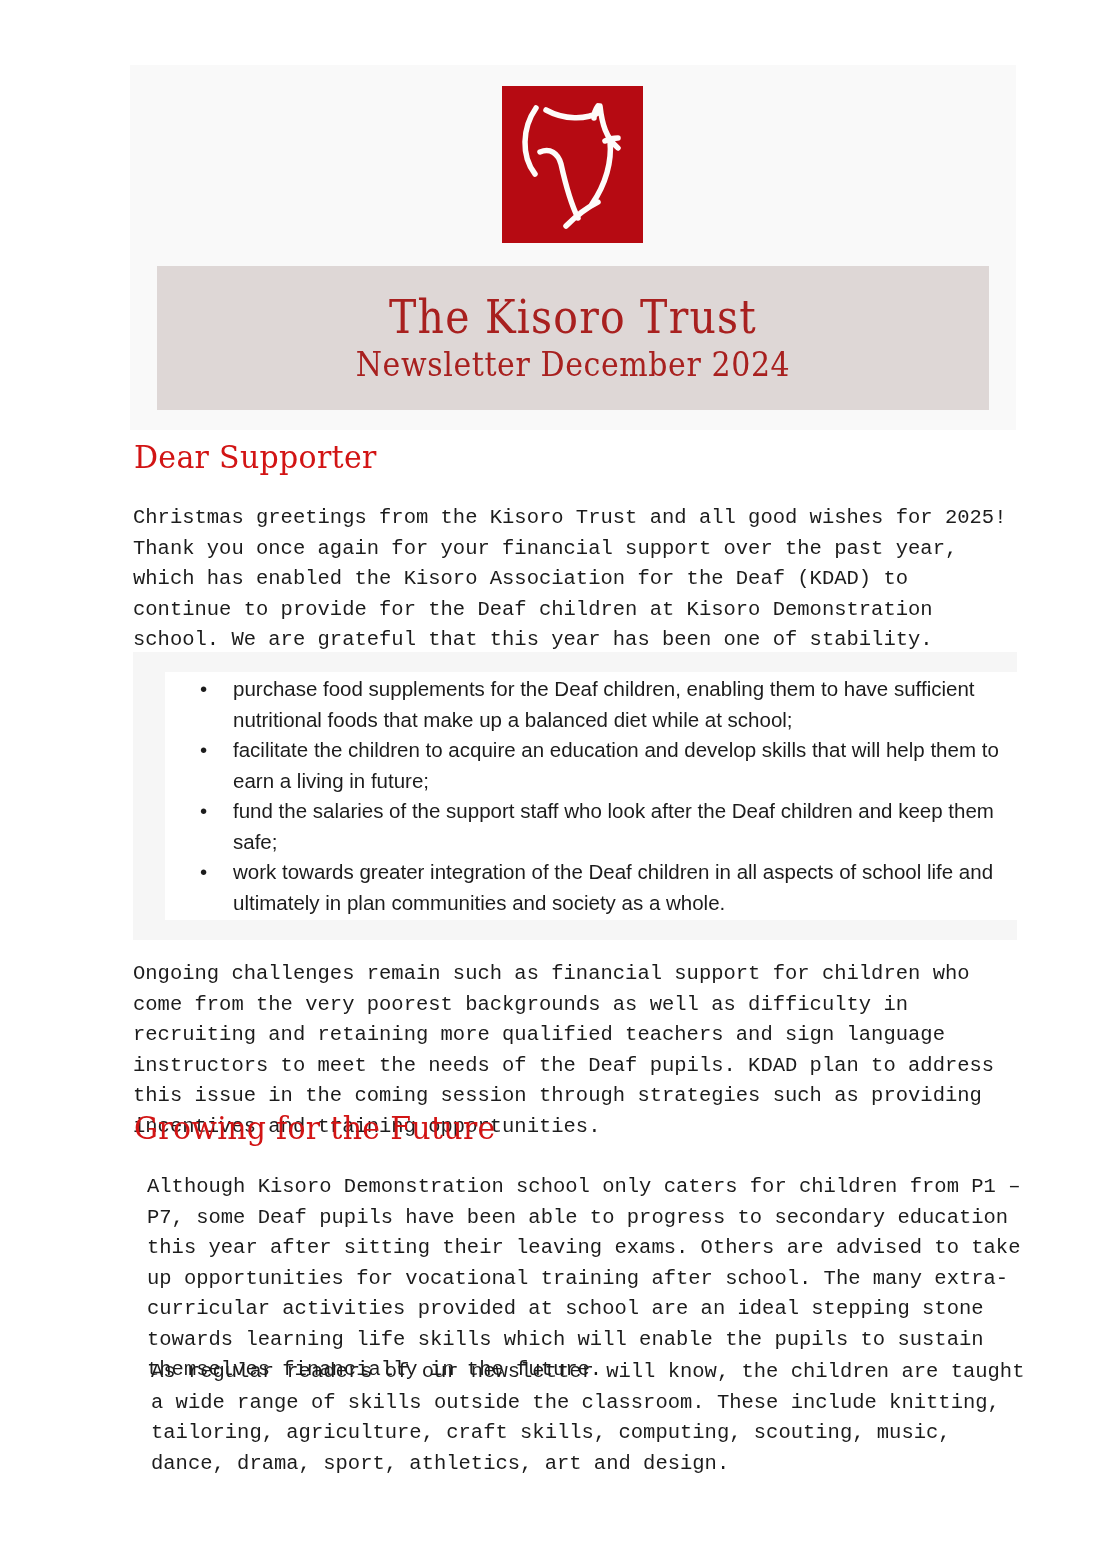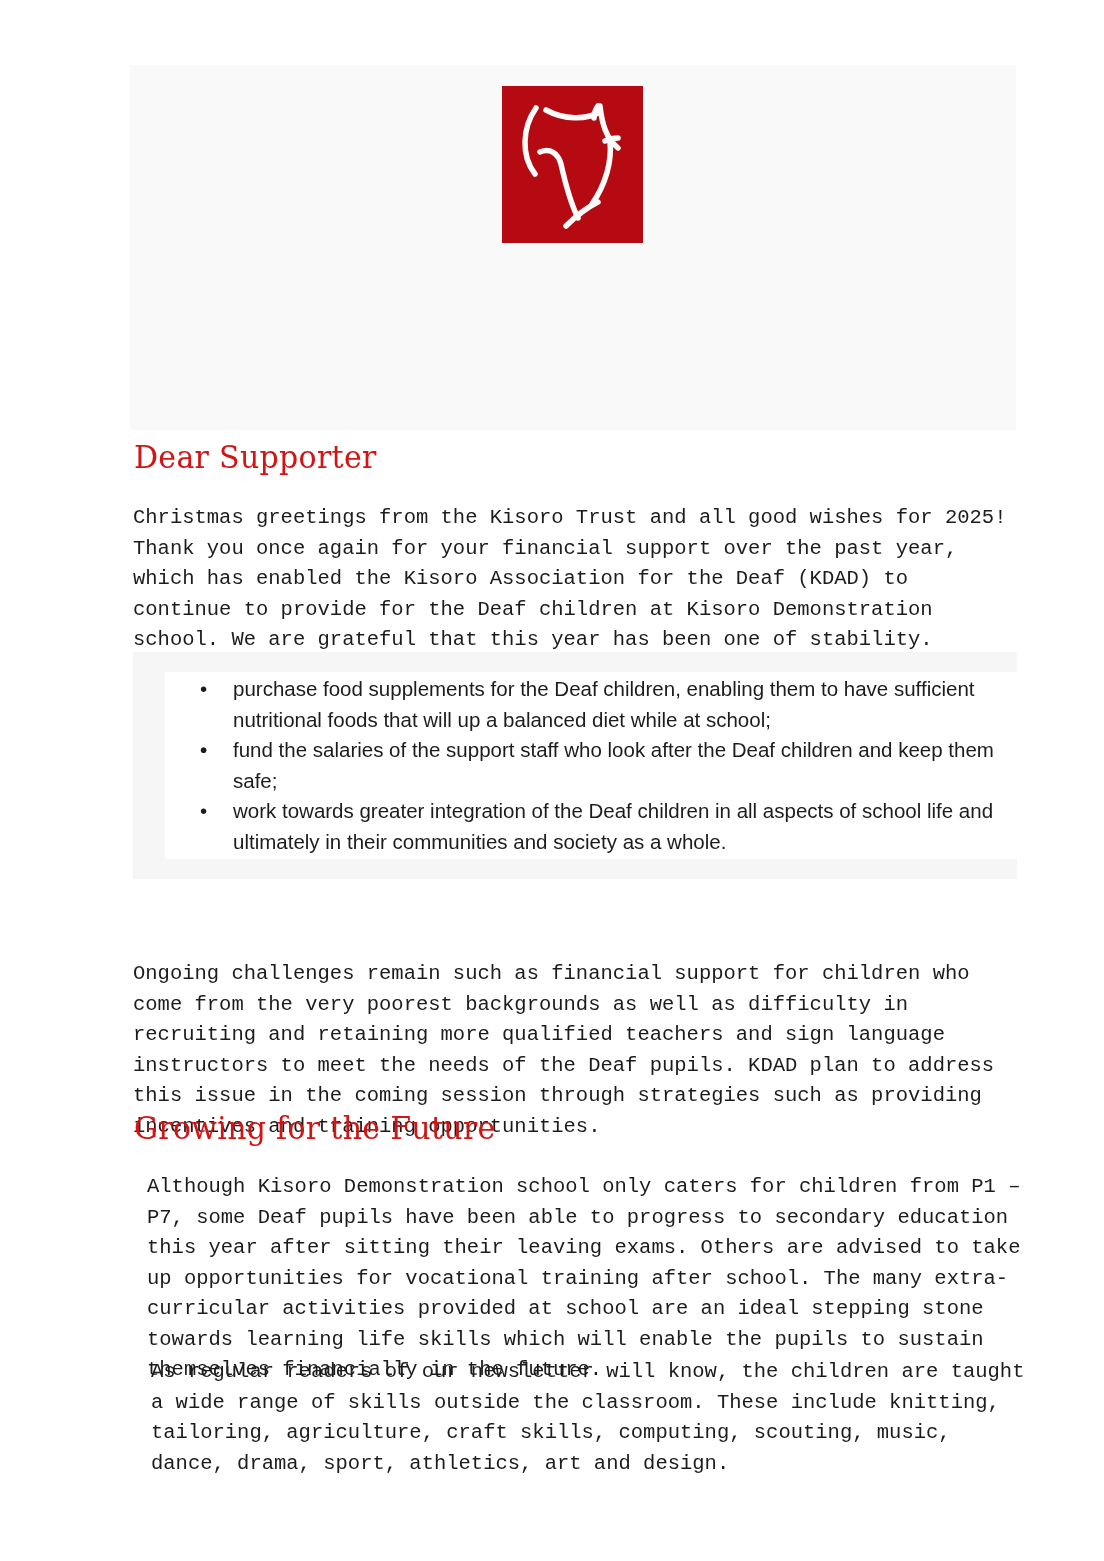--- a/index.html
+++ b/index.html
@@ -185,46 +185,51 @@
             <path d="M108 55 C110 75, 104 98, 90 118"></path>
             <path d="M116 52 C112 52, 107 53, 103 55"></path>
             <path d="M96 20 C93 24, 92 28, 92 32"></path>
             <path d="M38 66 C48 62, 56 67, 59 78 C63 96, 68 116, 76 132"></path>
             <path d="M64 140 C74 130, 84 122, 96 116"></path>
           </g>
         </svg>
       </div>
     </div>
 
+    <div class="title-banner">
+      <div class="banner-title">The Kisoro Trust</div>
+      <div class="banner-subtitle">Newsletter December 2024</div>
+    </div>
 
   </div>
 
   <div class="content">
 
     <h2 class="section-heading heading-dear">Dear Supporter</h2>
 
     <p class="body-text para-intro">Christmas greetings from the Kisoro Trust and all good wishes for 2025! Thank you once again for your financial support over the past year, which has enabled the Kisoro Association for the Deaf (KDAD) to continue to provide for the Deaf children at Kisoro Demonstration school.  We are grateful that this year has been one of stability.  Thanks to your ongoing generous support, KDAD continue to be able to:</p>
 
     <div class="bullets-outer">
       <div class="bullets-inner">
         <ul class="bullet-list">
           <li>
             <span class="bullet-dot">•</span>
-            <span>purchase food supplements for the Deaf children, enabling them to have sufficient nutritional foods that will up a balanced diet while at school;</span>
-          </li>
-          <li>
-            <span class="bullet-dot">•</span>
+            <span>purchase food supplements for the Deaf children, enabling them to have sufficient nutritional foods that make up a balanced diet while at school;</span>
+          </li>
+          <li>
+            <span class="bullet-dot">•</span>
+            <span>facilitate the children to acquire an education and develop skills that will help them to earn a living in future;</span>
           </li>
           <li>
             <span class="bullet-dot">•</span>
             <span>fund the salaries of the support staff who look after the Deaf children and keep them safe;</span>
           </li>
           <li>
             <span class="bullet-dot">•</span>
-            <span>work towards greater integration of the Deaf children in all aspects of school life and ultimately in their communities and society as a whole.</span>
+            <span>work towards greater integration of the Deaf children in all aspects of school life and ultimately in plan communities and society as a whole.</span>
           </li>
         </ul>
       </div>
     </div>
 
     <p class="body-text para-ongoing">Ongoing challenges remain such as financial support for children who come from the very poorest backgrounds as well as difficulty in recruiting and retaining more qualified teachers and sign language instructors to meet the needs of the Deaf pupils. KDAD plan to address this issue in the coming session through strategies such as providing incentives and training opportunities.</p>
 
     <h2 class="section-heading heading-growing">Growing for the Future</h2>
 
     <p class="body-text para-growing-1">Although Kisoro Demonstration school only caters for children from P1 – P7, some Deaf pupils have been able to progress to secondary education this year after sitting their leaving exams. Others are advised to take up opportunities for vocational training after school. The many extra-curricular activities provided at school are an ideal stepping stone towards learning life skills which will enable the pupils to sustain themselves financially in the future.</p>

